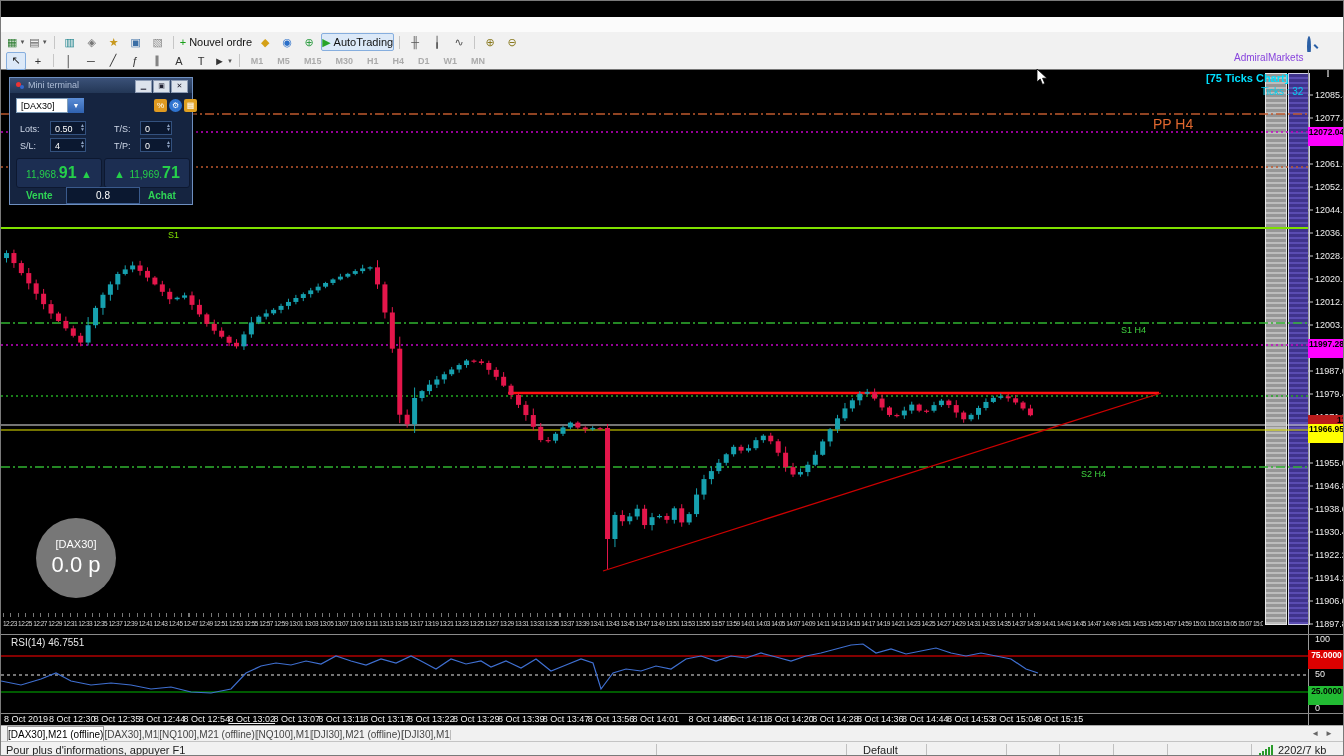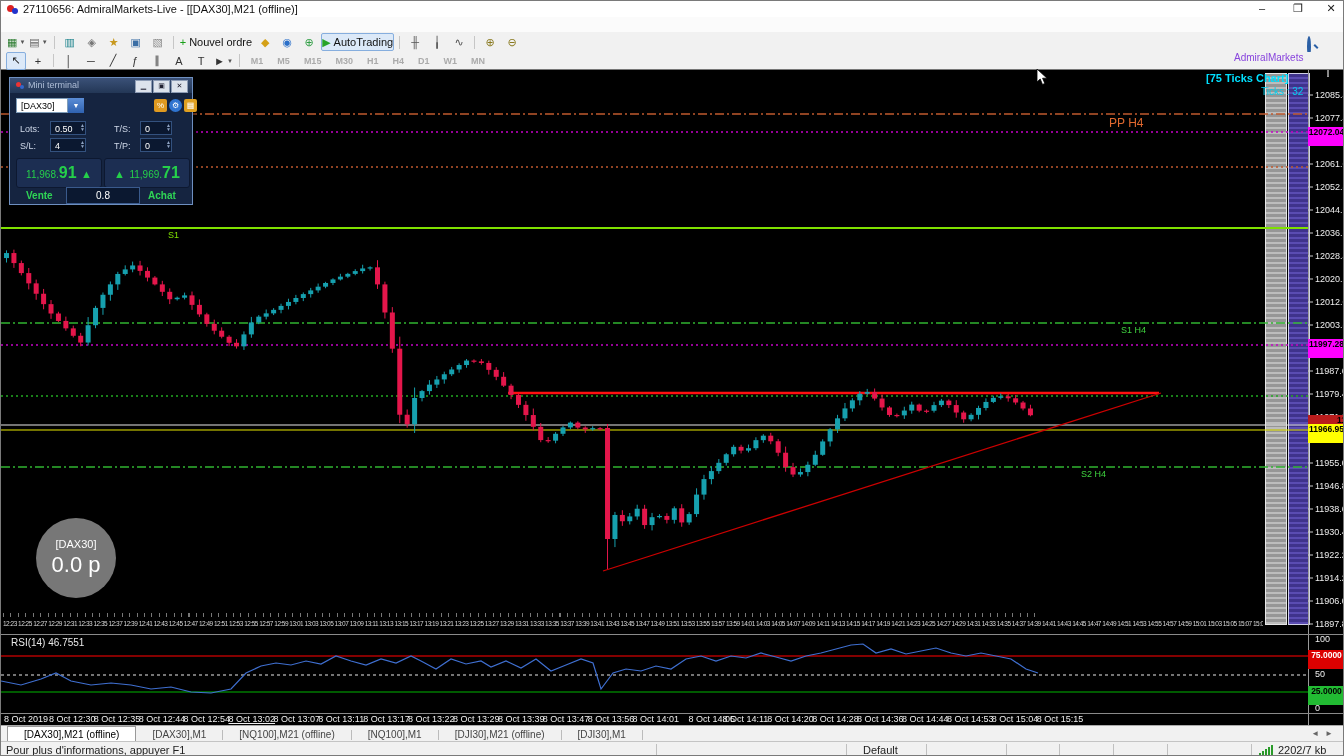--- a/index.html
+++ b/index.html
@@ -77,44 +77,36 @@
   .mt-side{position:absolute;top:112px;font-size:10px;font-weight:bold;color:#2fd455;}
   .mt-spread{position:absolute;left:56px;top:109px;width:72px;height:15px;background:#0b1830;border:1px solid #3a5a8c;
              color:#fff;font-size:10px;text-align:center;line-height:15px;}
   
   .pnl{left:35px;top:517px;width:80px;height:80px;border-radius:50%;background:rgba(128,128,128,.93);z-index:9;
        display:flex;flex-direction:column;align-items:center;justify-content:center;color:#fff;}
   .pnl .s{font-size:11px;} .pnl .v{font-size:22px;margin-top:2px;}
   
   .tabbar{left:0;top:724px;width:1344px;height:16px;background:#f1f1f1;border-top:1px solid #aaa;z-index:3;
           font-size:10px;color:#444;box-sizing:border-box;}
-  .tab{display:inline-block;padding:0 16px;line-height:15px;text-align:center;}
+  .tab{display:inline-block;padding:0 0;line-height:15px;text-align:center;}
   .tab.active{background:#fff;border:1px solid #999;border-bottom:none;color:#000;}
   .tab-sep{display:inline-block;width:1px;height:10px;background:#bbb;vertical-align:middle;}
   .tab-arrows{position:absolute;right:6px;top:3px;font-size:8px;color:#666;letter-spacing:6px;}
   .statusbar{left:0;top:740px;width:1344px;height:16px;background:#f1f1f1;border-top:1px solid #c4c4c4;z-index:3;
              font-size:11px;color:#222;box-sizing:border-box;}
   .st-sep{position:absolute;top:2px;width:1px;height:12px;background:#c0c0c0;}
   .sig{position:absolute;left:1258px;top:4px;width:16px;height:10px;}
   .sig i{position:absolute;bottom:0;width:2px;background:#2a9b2a;}
   .cursor-svg{z-index:20;}
 </style>
 </head>
 <body>
 
 <div id="app">
 
-  <div class="abs titlebar">
-    <span class="abs logo-dot1"></span>
-    <span class="abs logo-dot2"></span>
-    <span class="abs title-text">27110656: AdmiralMarkets-Live - [[DAX30],M21 (offline)]</span>
-    <span class="abs wbtn" style="left:1248px">–</span>
-    <span class="abs wbtn" style="left:1284px">❐</span>
-    <span class="abs wbtn" style="left:1317px">✕</span>
-  </div>
 
   <div class="abs menubar"></div>
   <div class="abs winicon">
       <span></span>
     </div>
   <div class="abs menubar-items">
     <span class="menu-item">Fichier</span>
     <span class="menu-item">Affichage</span>
     <span class="menu-item">Insertion</span>
     <span class="menu-item">Graphiques</span>
@@ -560,21 +552,21 @@
       <line x1="1307" y1="554" x2="1312" y2="554" stroke="#ccc" stroke-width="1"></line>
       <line x1="1307" y1="577" x2="1312" y2="577" stroke="#ccc" stroke-width="1"></line>
       <line x1="1307" y1="600" x2="1312" y2="600" stroke="#ccc" stroke-width="1"></line>
       <line x1="1307" y1="623" x2="1312" y2="623" stroke="#ccc" stroke-width="1"></line>
       <line x1="0" y1="655" x2="1307" y2="655" stroke="#b00000" stroke-width="1.4"></line>
       <line x1="0" y1="674" x2="1307" y2="674" stroke="#e8e8e8" stroke-width="1" stroke-dasharray="3 3"></line>
       <line x1="0" y1="691" x2="1307" y2="691" stroke="#007a00" stroke-width="1.4"></line>
       <polyline points="0,680 20,684 40,678 55,672 70,680 90,684 110,682 130,684 150,688 170,686 190,691 210,692 230,688 245,672 260,665 275,662 290,664 305,660 320,663 335,655 350,660 365,664 380,658 395,662 410,655 420,660 435,668 450,658 465,663 480,660 490,666 505,660 520,667 535,658 550,670 565,664 580,658 592,662 600,688 612,672 625,668 640,670 655,665 670,668 685,658 700,655 715,660 730,655 745,657 760,652 775,656 790,660 805,655 820,652 835,648 850,644 862,643 875,652 890,648 905,653 920,650 935,647 950,652 965,655 980,652 995,655 1010,658 1025,668 1037,672" fill="none" stroke="#3f6fd0" stroke-width="1.2"></polyline>
     </svg>
   <div id="lbl" class="abs">
-      <div class="plot-lab" style="left: 1108px; top: 115px; color: rgb(224, 104, 47); font-size: 12px;">PP H4</div>
+      <div class="plot-lab" style="left: 1152px; top: 115px; color: rgb(224, 104, 47); font-size: 14px;">PP H4</div>
       <div class="plot-lab" style="left: 167px; top: 229px; color: rgb(127, 224, 0); font-size: 9px;">S1</div>
       <div class="plot-lab" style="left: 1120px; top: 324px; color: rgb(63, 212, 63); font-size: 9px;">S1 H4</div>
       <div class="plot-lab" style="left: 1080px; top: 468px; color: rgb(63, 212, 63); font-size: 9px;">S2 H4</div>
       <div class="ax-lab" style="left: 1314px; top: 89px;">12085.40</div>
       <div class="ax-lab" style="left: 1314px; top: 112px;">12077.40</div>
       <div class="ax-lab" style="left: 1314px; top: 135px;">12069.20</div>
       <div class="ax-lab" style="left: 1314px; top: 158px;">12061.00</div>
       <div class="ax-lab" style="left: 1314px; top: 181px;">12052.80</div>
       <div class="ax-lab" style="left: 1314px; top: 204px;">12044.60</div>
       <div class="ax-lab" style="left: 1314px; top: 227px;">12036.60</div>

